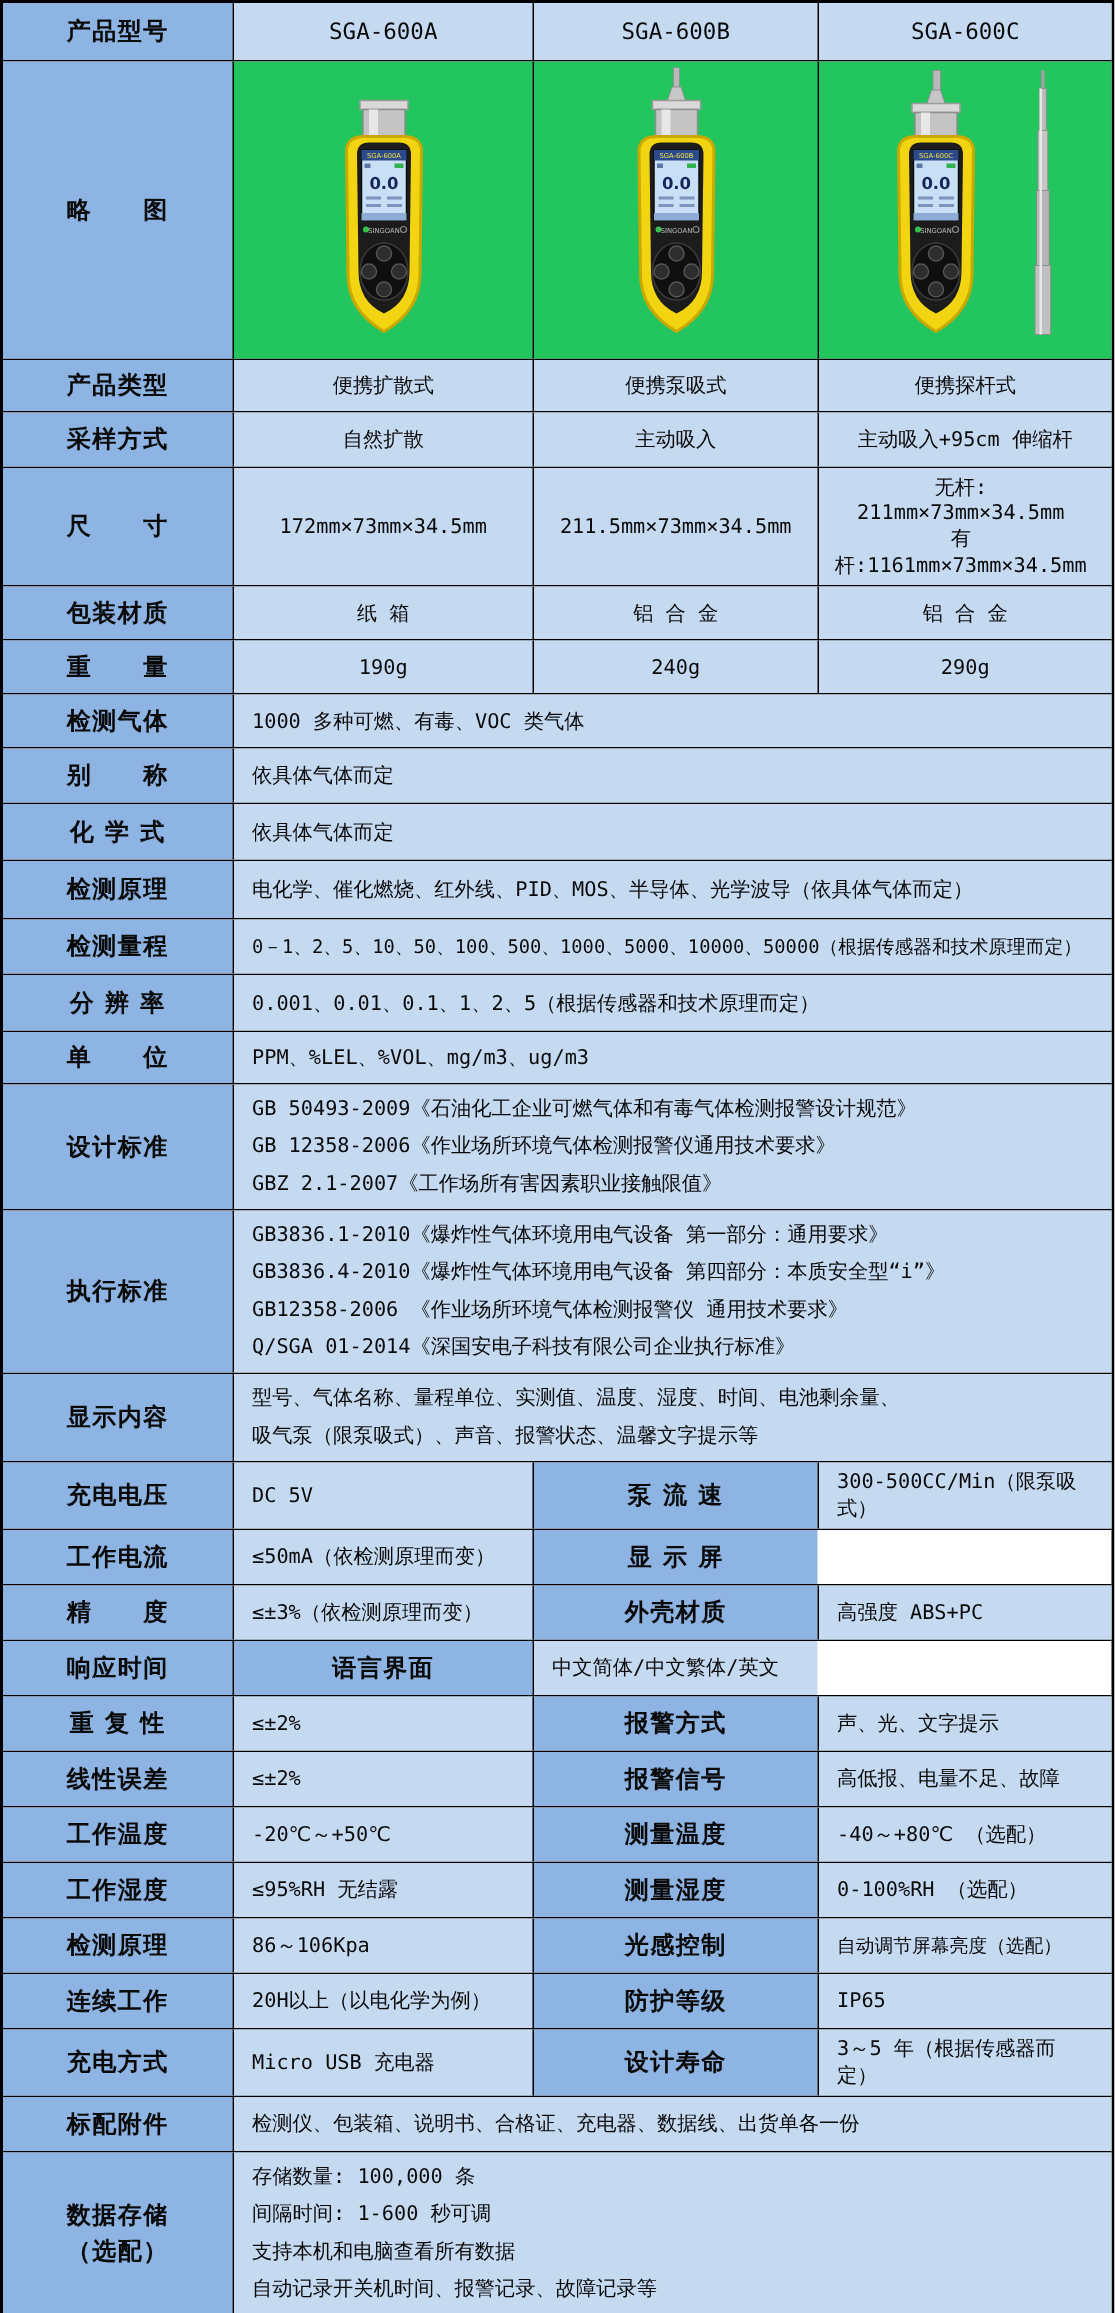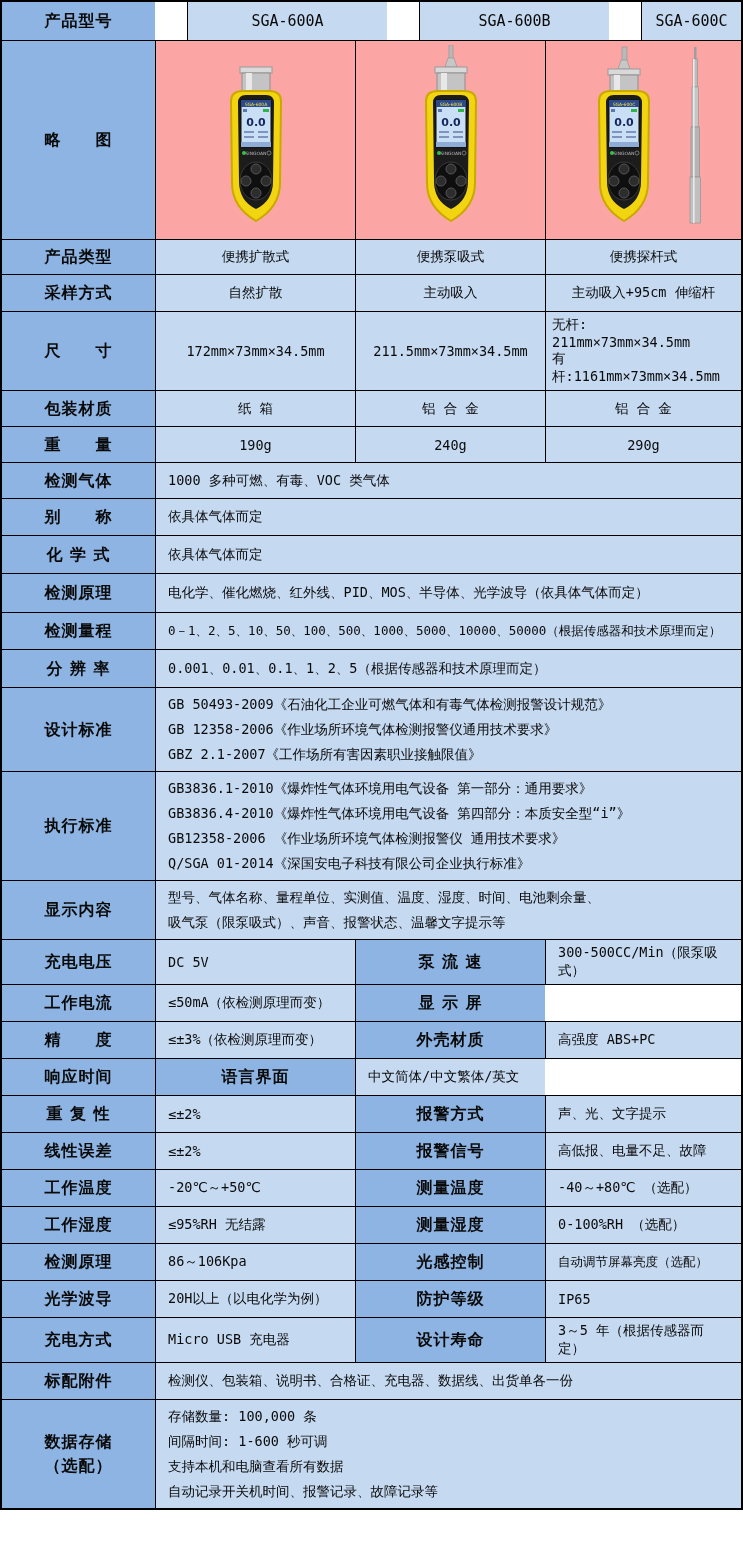--- a/index.html
+++ b/index.html
@@ -1,30 +1,30 @@
 <!DOCTYPE html>
 <html><head>
 <meta charset="utf-8">
 <style>
   html,body{margin:0;padding:0;background:#ffffff;}
   body{font-family:"DejaVu Sans","Liberation Sans",sans-serif;color:#0a0a0a;}
   .spec-table{width:743px;border:2px solid #000;box-sizing:border-box;background:#fff;}
   .row{display:grid;border-top:1px solid #000;box-sizing:border-box;}
-  .row:first-child{border-top:none;gap:32px;}
+  .row:first-child{border-top:none;}
   .g4{grid-template-columns:153px 200px 190px 1fr;}
   .g2{grid-template-columns:153px 1fr;}
   .c{box-sizing:border-box;border-left:1px solid #000;display:flex;align-items:center;overflow:hidden;}
   .c:first-child{border-left:none;}
   .lab{background:#8DB4E2;font-weight:bold;font-size:16px;justify-content:center;text-align:center;letter-spacing:1px;white-space:pre-line;line-height:1.5;}
   .val{background:#C5D9F1;font-size:13.5px;font-family:"DejaVu Sans Mono","DejaVu Sans",sans-serif;}
   .center{justify-content:center;text-align:center;padding:2px 4px;}
   .left{justify-content:flex-start;text-align:left;padding:4px 12px;}
   .pre{white-space:pre-line;}
   .lines{line-height:25px;}
-  .photo{background:#fca5a5;justify-content:center;}
+  .photo{background:#22c55e;justify-content:center;}
   .hdr{font-size:15px;}
   .h38{min-height:38px}.h199{min-height:199px}.h35{min-height:35px}.h37{min-height:37px}
   .h55{min-height:55px}.h36{min-height:36px}.h39{min-height:39px}.h80{min-height:80px}
   .h98{min-height:98px}.h52{min-height:52px}.h99{min-height:99px}
   svg{display:block;}
 </style>
 </head>
 <body>
 
 <div class="spec-table">
@@ -178,21 +178,21 @@
   <div class="row g4 h37">
     <div class="c lab">采样方式</div>
     <div class="c val center">自然扩散</div>
     <div class="c val center">主动吸入</div>
     <div class="c val center">主动吸入+95cm 伸缩杆</div>
   </div>
   <div class="row g4 h55">
     <div class="c lab">尺　　寸</div>
     <div class="c val center">172mm×73mm×34.5mm</div>
     <div class="c val center">211.5mm×73mm×34.5mm</div>
-    <div class="c val left pre" style="padding-left:6px;">无杆: 211mm×73mm×34.5mm
+    <div class="c val left pre" style="padding-left:6px;text-align:center;">无杆: 211mm×73mm×34.5mm
 有杆:1161mm×73mm×34.5mm</div>
   </div>
   <div class="row g4 h36">
     <div class="c lab">包装材质</div>
     <div class="c val center">纸 箱</div>
     <div class="c val center">铝 合 金</div>
     <div class="c val center">铝 合 金</div>
   </div>
   <div class="row g4 h36">
     <div class="c lab">重　　量</div>
@@ -217,20 +217,24 @@
     <div class="c lab">检测原理</div>
     <div class="c val left">电化学、催化燃烧、红外线、PID、MOS、半导体、光学波导（依具体气体而定）</div>
   </div>
   <div class="row g2 h37">
     <div class="c lab">检测量程</div>
     <div class="c val left" style="font-size:12.5px">0－1、2、5、10、50、100、500、1000、5000、10000、50000（根据传感器和技术原理而定）</div>
   </div>
   <div class="row g2 h38">
     <div class="c lab">分 辨 率</div>
     <div class="c val left">0.001、0.01、0.1、1、2、5（根据传感器和技术原理而定）</div>
+  </div>
+  <div class="row g2 h35">
+    <div class="c lab">单　　位</div>
+    <div class="c val left">PPM、%LEL、%VOL、mg/m3、ug/m3</div>
   </div>
   <div class="row g2 h80">
     <div class="c lab">设计标准</div>
     <div class="c val left pre lines">GB 50493-2009《石油化工企业可燃气体和有毒气体检测报警设计规范》
 GB 12358-2006《作业场所环境气体检测报警仪通用技术要求》
 GBZ 2.1-2007《工作场所有害因素职业接触限值》</div>
   </div>
   <div class="row g2 h98">
     <div class="c lab">执行标准</div>
     <div class="c val left pre lines">GB3836.1-2010《爆炸性气体环境用电气设备  第一部分：通用要求》
@@ -290,21 +294,21 @@
     <div class="c lab">测量湿度</div>
     <div class="c val left">0-100%RH （选配）</div>
   </div>
   <div class="row g4 h37">
     <div class="c lab">检测原理</div>
     <div class="c val left">86～106Kpa</div>
     <div class="c lab">光感控制</div>
     <div class="c val left" style="font-size:12.5px">自动调节屏幕亮度（选配）</div>
   </div>
   <div class="row g4 h37">
-    <div class="c lab">光学波导</div>
+    <div class="c lab">连续工作</div>
     <div class="c val left">20H以上（以电化学为例）</div>
     <div class="c lab">防护等级</div>
     <div class="c val left">IP65</div>
   </div>
   <div class="row g4 h37">
     <div class="c lab">充电方式</div>
     <div class="c val left">Micro USB 充电器</div>
     <div class="c lab">设计寿命</div>
     <div class="c val left">3～5 年（根据传感器而定）</div>
   </div>

